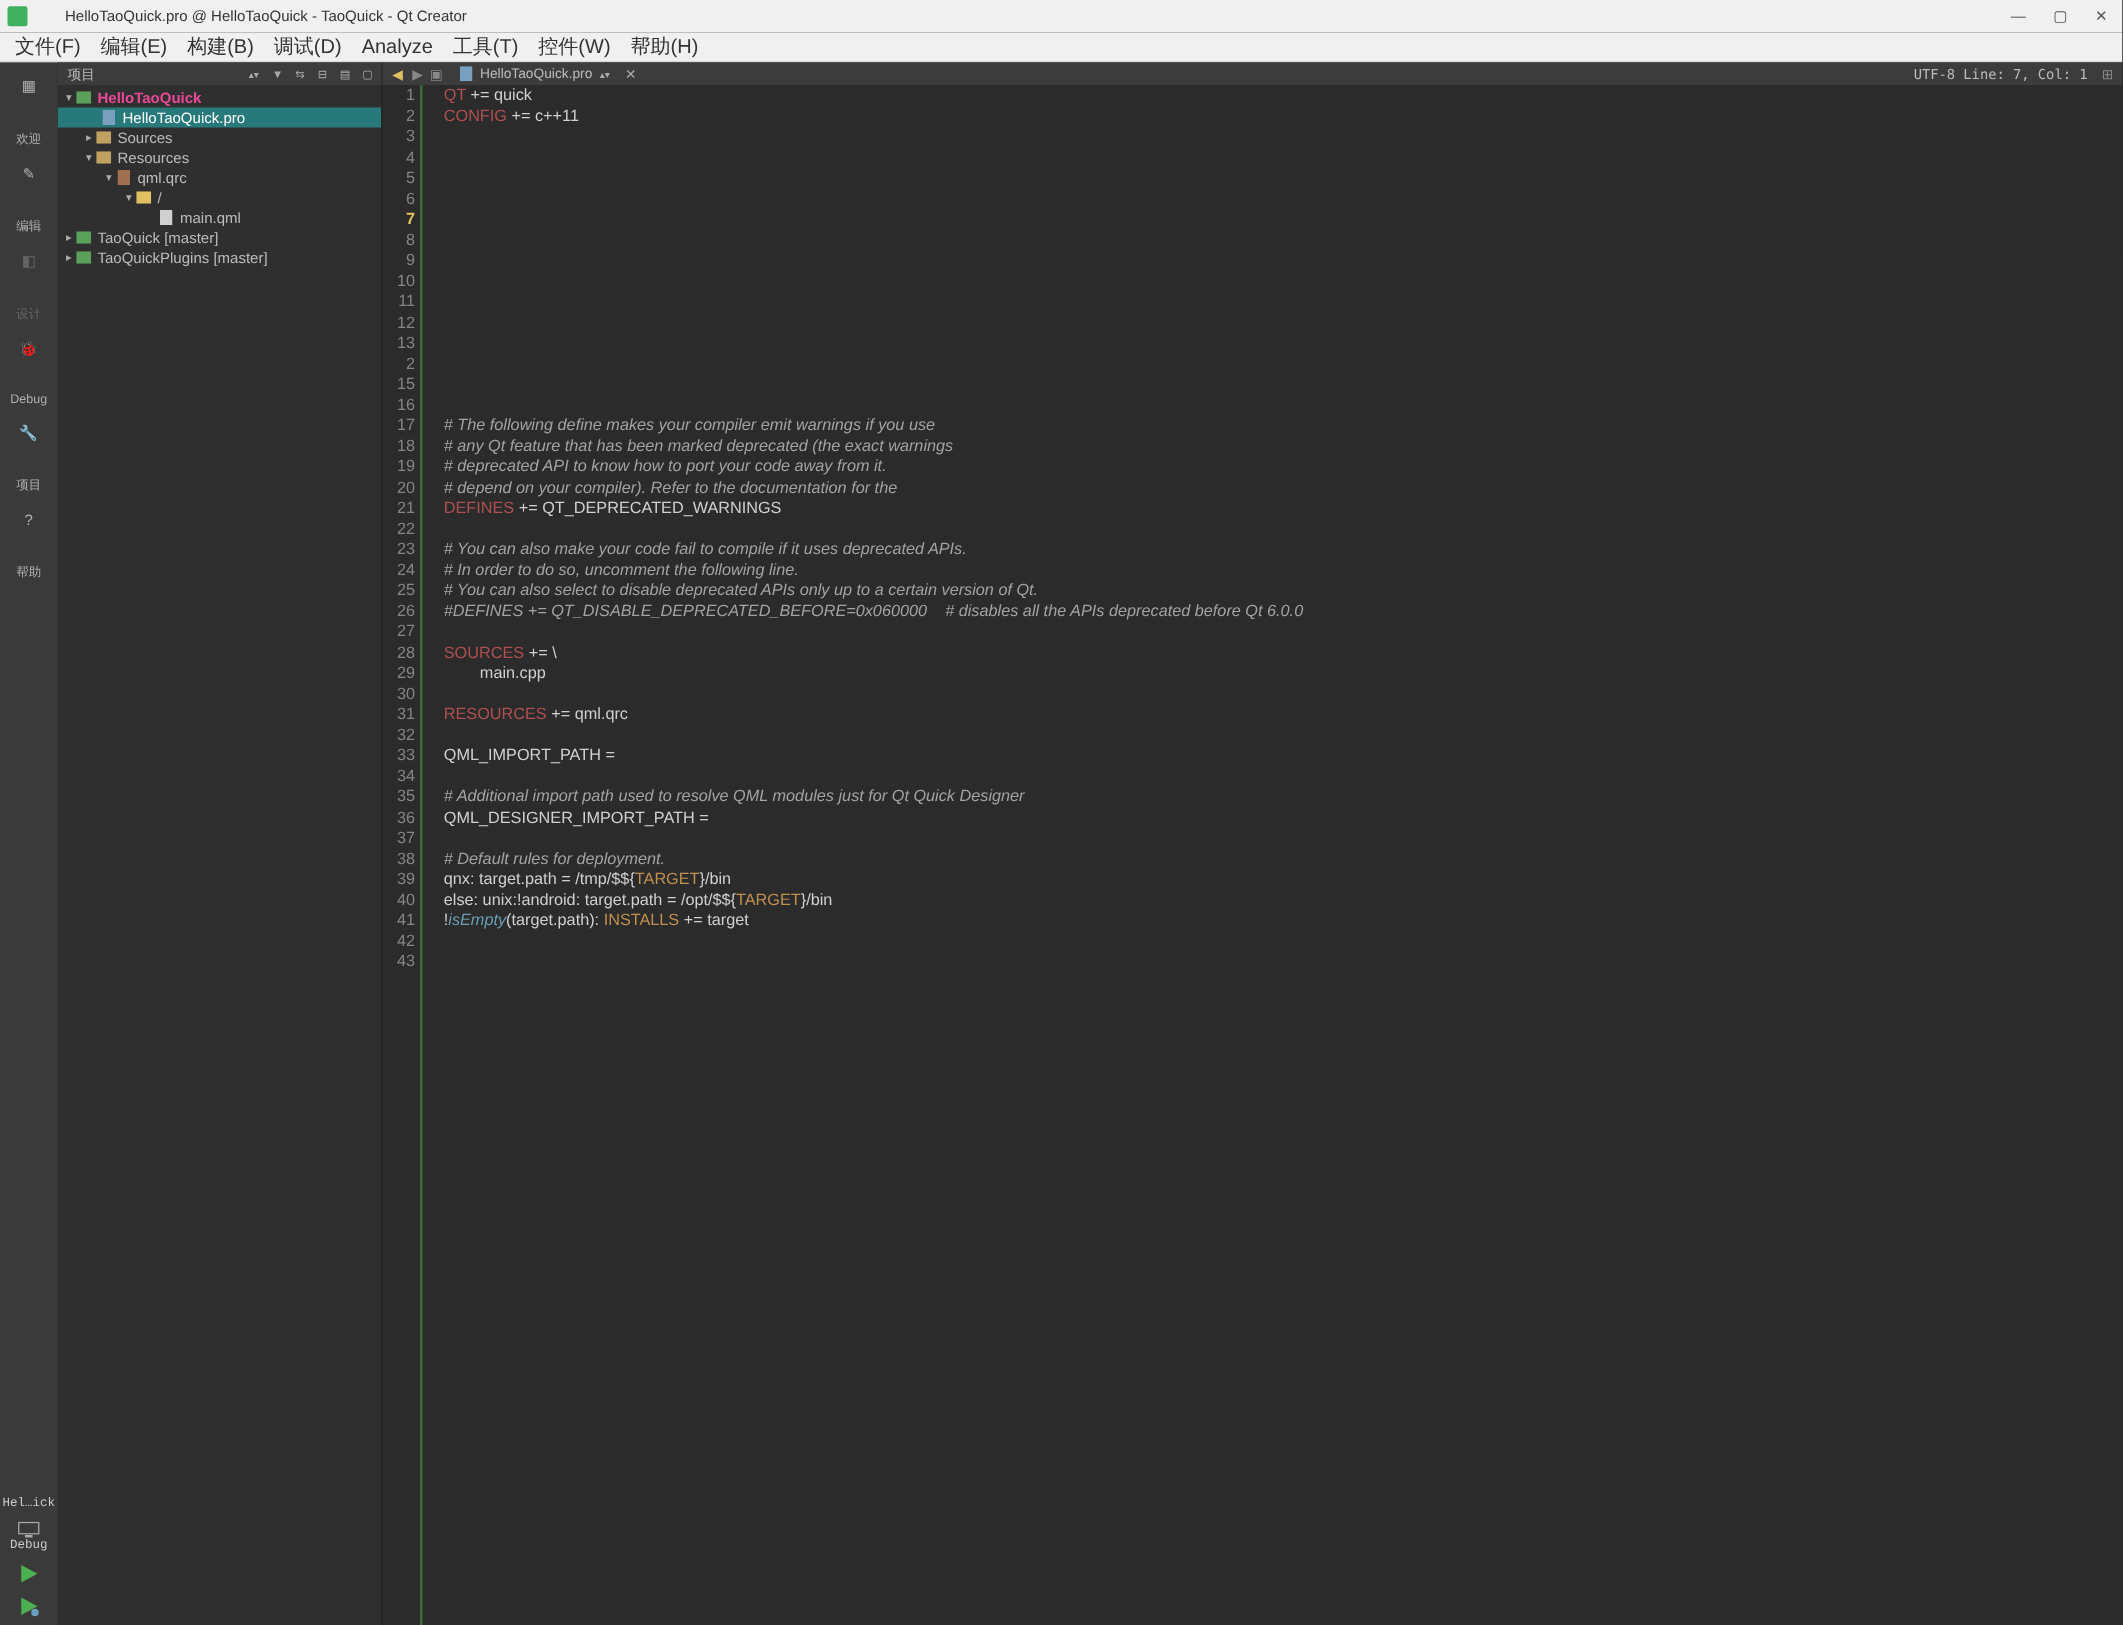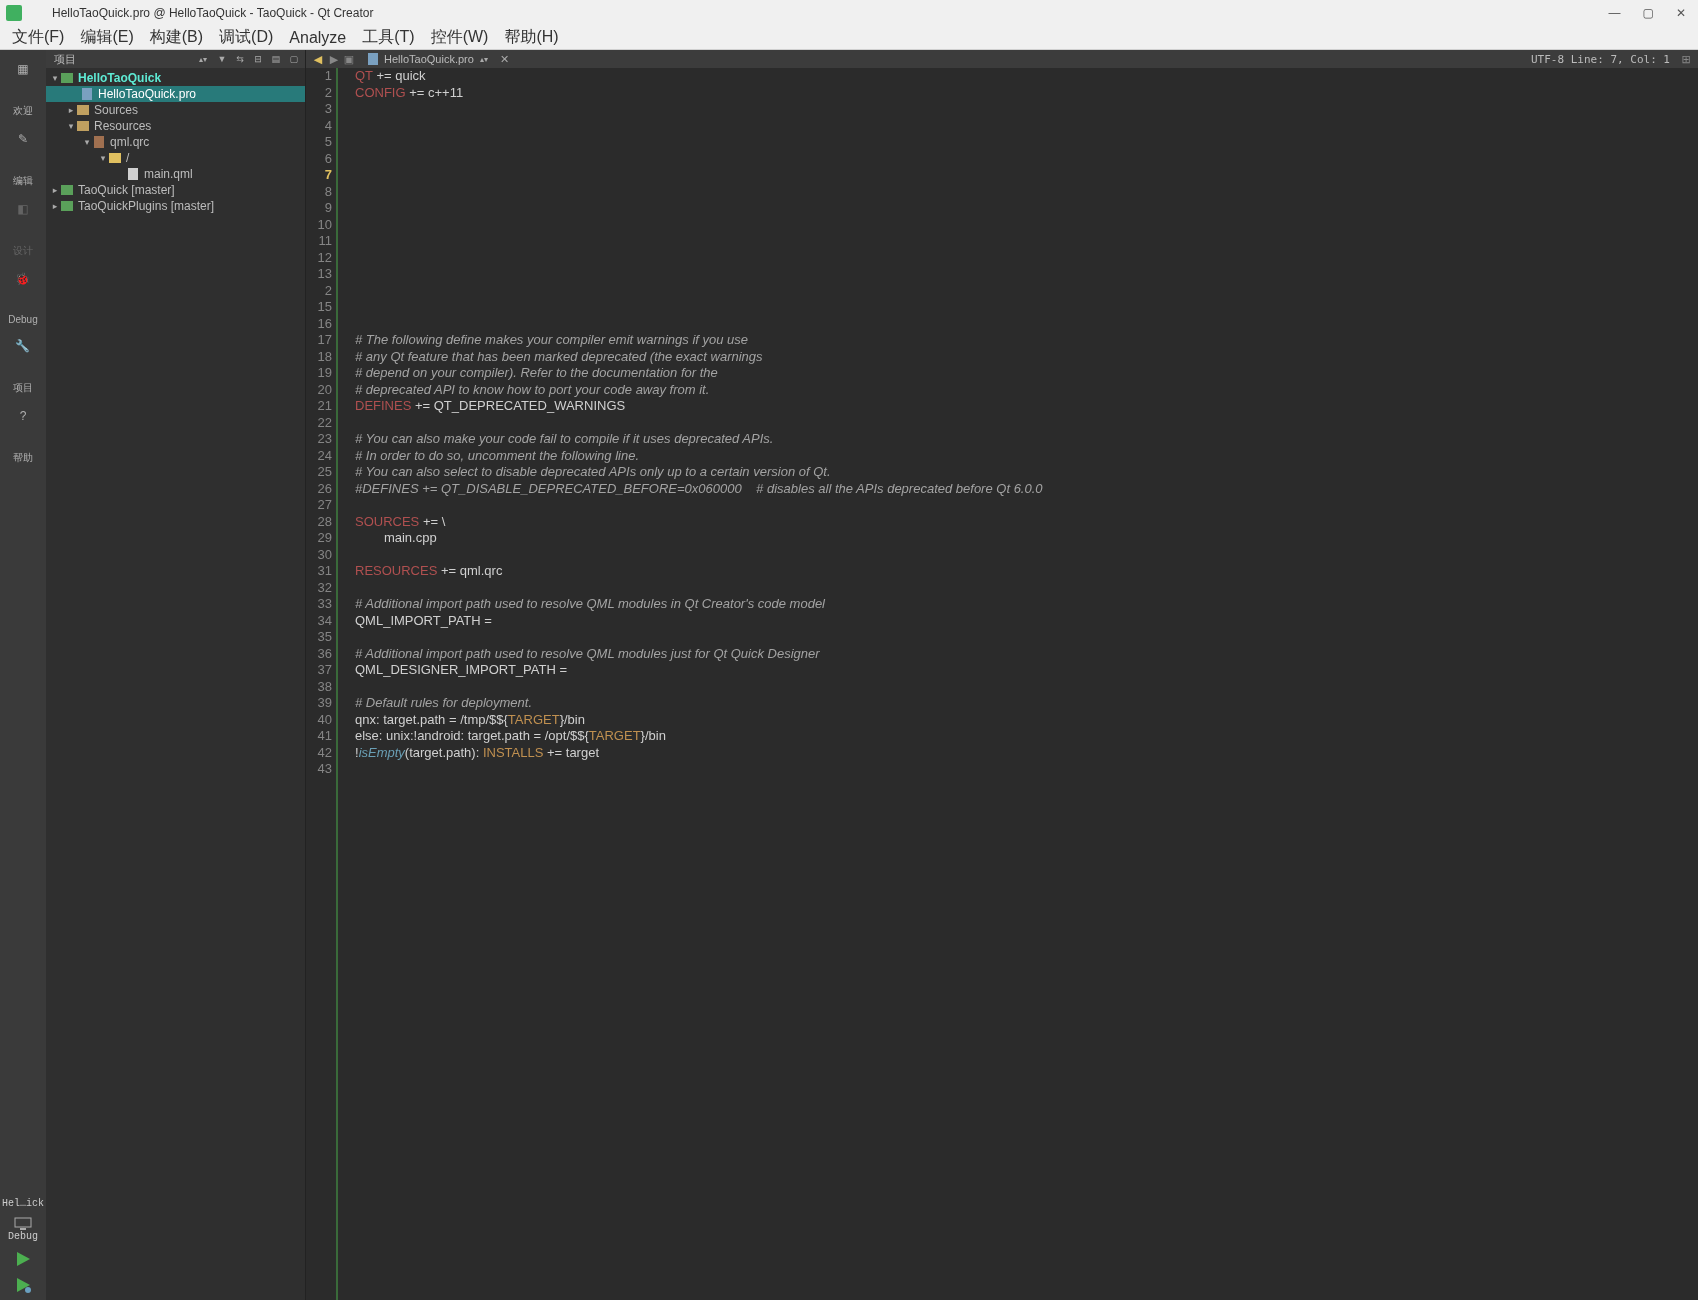--- a/index.html
+++ b/index.html
@@ -31,21 +31,21 @@
     .navigator { width:260px; background:#2f2f2f; display:flex; flex-direction:column; border-right:1px solid #222;}
     .nav-toolbar { height:18px; background:#3c3c3c; display:flex; align-items:center; padding:0 4px; font-size:11px;}
     .nav-toolbar .combo { flex:1; display:flex; align-items:center; justify-content:space-between; padding:0 4px; cursor:default;}
     .nav-toolbar .tbtn { width:14px; height:14px; margin-left:4px; display:flex; align-items:center; justify-content:center; cursor:default; font-size:9px; color:#aaa;}
     .tree { flex:1; overflow:auto; padding-top:2px; font-size:12px; }
     .tree .row { display:flex; align-items:center; height:16px; padding-left:4px; white-space:nowrap; cursor:default;}
     .tree .row.selected { background:#287a7a; color:#fff;}
     .tree .row .arrow { width:10px; font-size:9px; color:#aaa; text-align:center;}
     .tree .row .ficon { width:14px; height:12px; margin-right:4px; display:inline-flex; align-items:center; justify-content:center;}
     .tree .row .name { }
-    .tree .row.bold .name { font-weight:bold; color:#5eead4;}
+    .tree .row.bold .name { font-weight:bold; color:#ec4899;}
     .ficon svg { display:block; }
 
     
     .editor-pane { flex:1; display:flex; flex-direction:column; background:#2b2b2b; }
     .editor-tabs { height:18px; background:#3c3c3c; display:flex; align-items:center; font-size:11px; padding:0 4px;}
     .editor-tabs .navbtn { width:16px; color:#888; text-align:center; cursor:default;}
     .editor-tabs .navbtn.active { color:#e0c060;}
     .editor-tabs .bmk { width:14px; color:#888; text-align:center;}
     .editor-tabs .tab-combo { display:flex; align-items:center; gap:6px; margin-left:6px; padding:0 6px;}
     .editor-tabs .tab-close { margin-left:6px; color:#aaa; cursor:default;}
@@ -312,35 +312,34 @@
           <div class="cl">&nbsp;</div>
           <div class="cl">&nbsp;</div>
           <div class="cl">&nbsp;</div>
           <div class="cl">&nbsp;</div>
           <div class="cl">&nbsp;</div>
           <div class="cl">&nbsp;</div>
           <div class="cl">&nbsp;</div>
           <div class="cl">&nbsp;</div>
           <div class="cl"><span class="k-comment"># The following define makes your compiler emit warnings if you use</span></div>
           <div class="cl"><span class="k-comment"># any Qt feature that has been marked deprecated (the exact warnings</span></div>
+          <div class="cl"><span class="k-comment"># deprecated API to know how to port your code away from it.</span></div>
           <div class="cl"><span class="k-comment"># depend on your compiler). Refer to the documentation for the</span></div>
-          <div class="cl"><span class="k-comment"># deprecated API to know how to port your code away from it.</span></div>
           <div class="cl"><span class="k-keyword">DEFINES</span><span> += QT_DEPRECATED_WARNINGS</span></div>
           <div class="cl">&nbsp;</div>
           <div class="cl"><span class="k-comment"># You can also make your code fail to compile if it uses deprecated APIs.</span></div>
           <div class="cl"><span class="k-comment"># In order to do so, uncomment the following line.</span></div>
           <div class="cl"><span class="k-comment"># You can also select to disable deprecated APIs only up to a certain version of Qt.</span></div>
           <div class="cl"><span class="k-comment">#DEFINES += QT_DISABLE_DEPRECATED_BEFORE=0x060000    # disables all the APIs deprecated before Qt 6.0.0</span></div>
           <div class="cl">&nbsp;</div>
           <div class="cl"><span class="k-keyword">SOURCES</span><span> += \</span></div>
           <div class="cl"><span>        main.cpp</span></div>
           <div class="cl">&nbsp;</div>
           <div class="cl"><span class="k-keyword">RESOURCES</span><span> += qml.qrc</span></div>
           <div class="cl">&nbsp;</div>
-          <div class="cl"><span class="k-comment"># Additional import path used to resolve QML modules in Qt Creator's code model</span></div>
           <div class="cl"><span>QML_IMPORT_PATH =</span></div>
           <div class="cl">&nbsp;</div>
           <div class="cl"><span class="k-comment"># Additional import path used to resolve QML modules just for Qt Quick Designer</span></div>
           <div class="cl"><span>QML_DESIGNER_IMPORT_PATH =</span></div>
           <div class="cl">&nbsp;</div>
           <div class="cl"><span class="k-comment"># Default rules for deployment.</span></div>
           <div class="cl"><span>qnx: target.path = /tmp/$${</span><span class="k-target">TARGET</span><span>}/bin</span></div>
           <div class="cl"><span>else: unix:!android: target.path = /opt/$${</span><span class="k-target">TARGET</span><span>}/bin</span></div>
           <div class="cl"><span>!</span><span class="k-func">isEmpty</span><span>(target.path): </span><span class="k-target">INSTALLS</span><span> += target</span></div>
           <div class="cl">&nbsp;</div>

